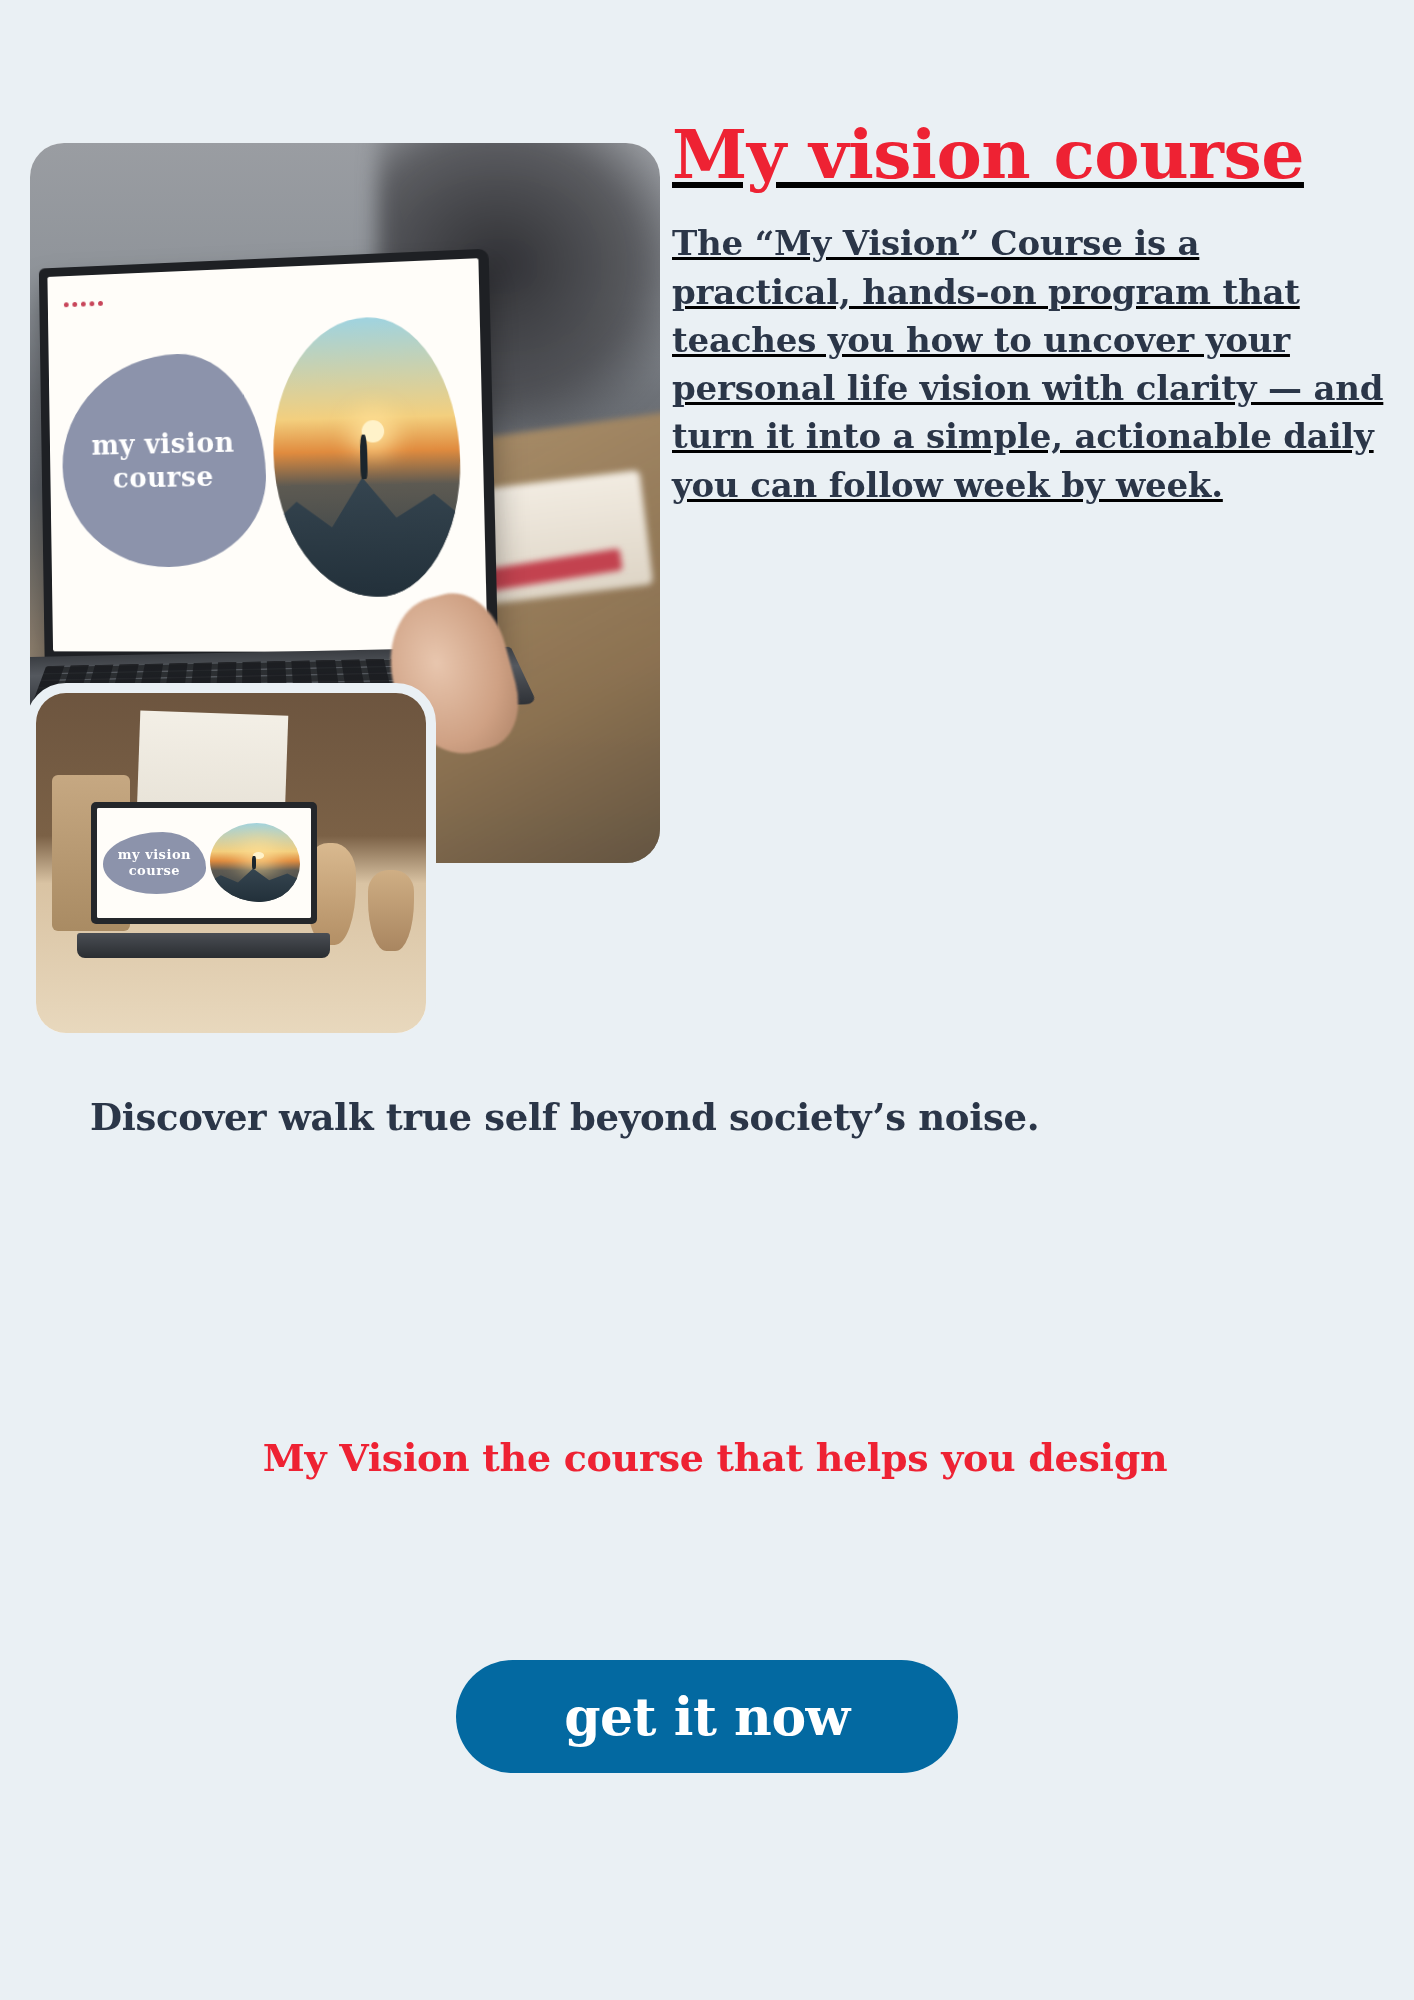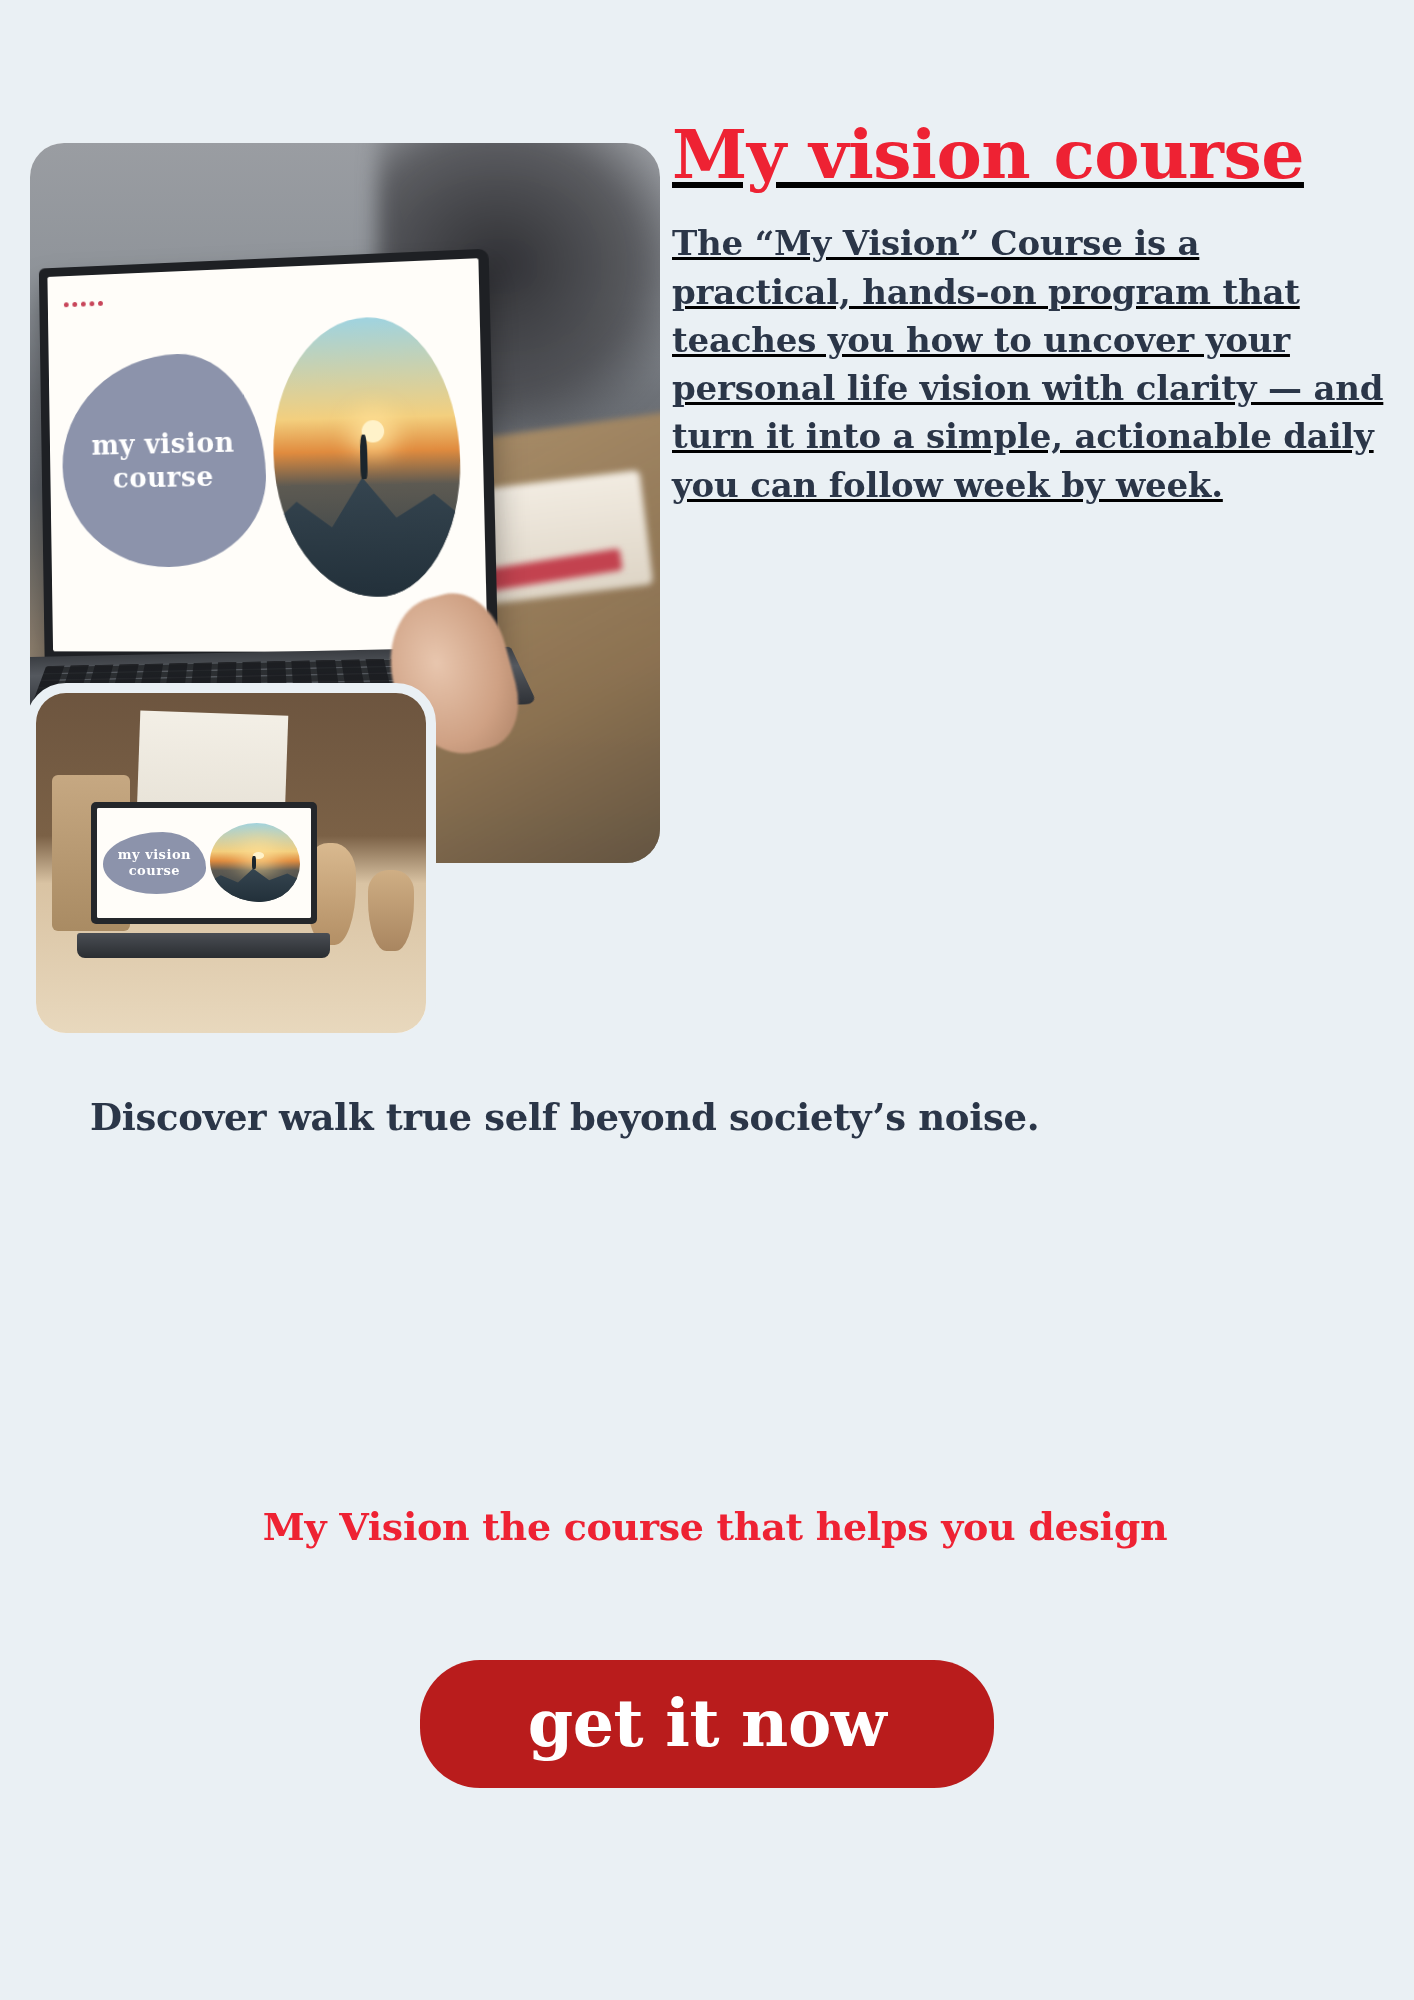--- a/index.html
+++ b/index.html
@@ -385,21 +385,21 @@
     color: #2b3648;
     font-size: 37px;
     line-height: 1.2;
     letter-spacing: -0.3px;
   }
 
   
   .tagline {
     position: absolute;
     left: 90px;
-    top: 1500px;
+    top: 1431px;
     width: 1250px;
     text-align: center;
     font-family: "DejaVu Serif", serif;
     font-weight: bold;
     color: #ee2233;
     font-size: 38px;
     line-height: 1.42;
     letter-spacing: -0.3px;
   }
 
@@ -407,25 +407,25 @@
   .cta-wrap {
     position: absolute;
     left: 0;
     top: 1660px;
     width: 1414px;
     display: flex;
     justify-content: center;
   }
   .cta {
     display: inline-block;
-    background: #b91c1c;
+    background: #0369a1;
     color: #ffffff;
     font-family: "DejaVu Serif", serif;
     font-weight: bold;
-    font-size: 65px;
+    font-size: 52px;
     letter-spacing: -0.5px;
     padding: 28px 108px;
     border: none;
     border-radius: 60px;
     cursor: pointer;
     line-height: 1.1;
   }
 </style>
 </head>
 <body>

